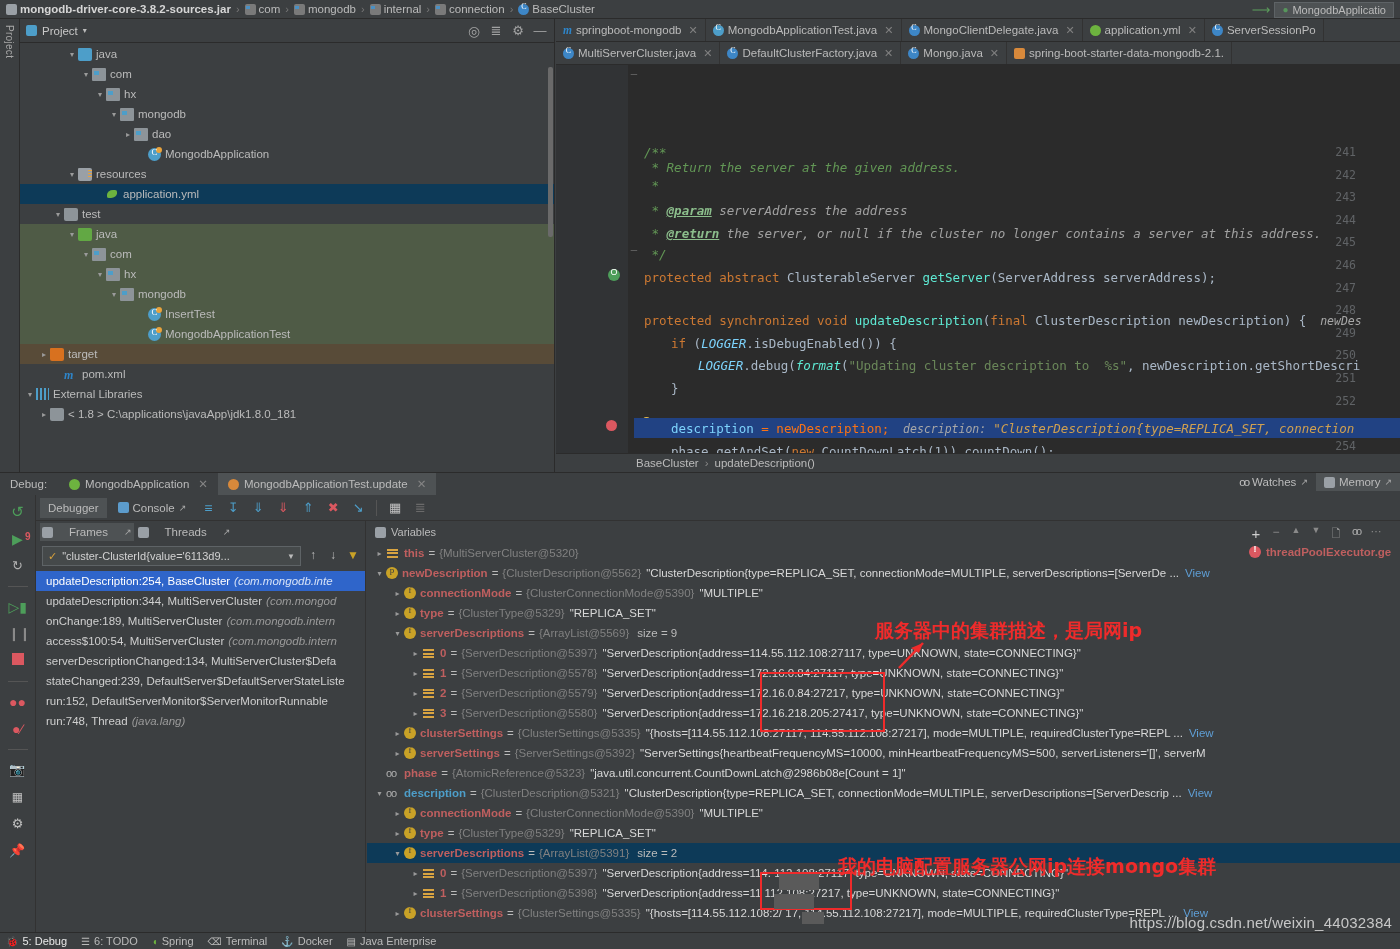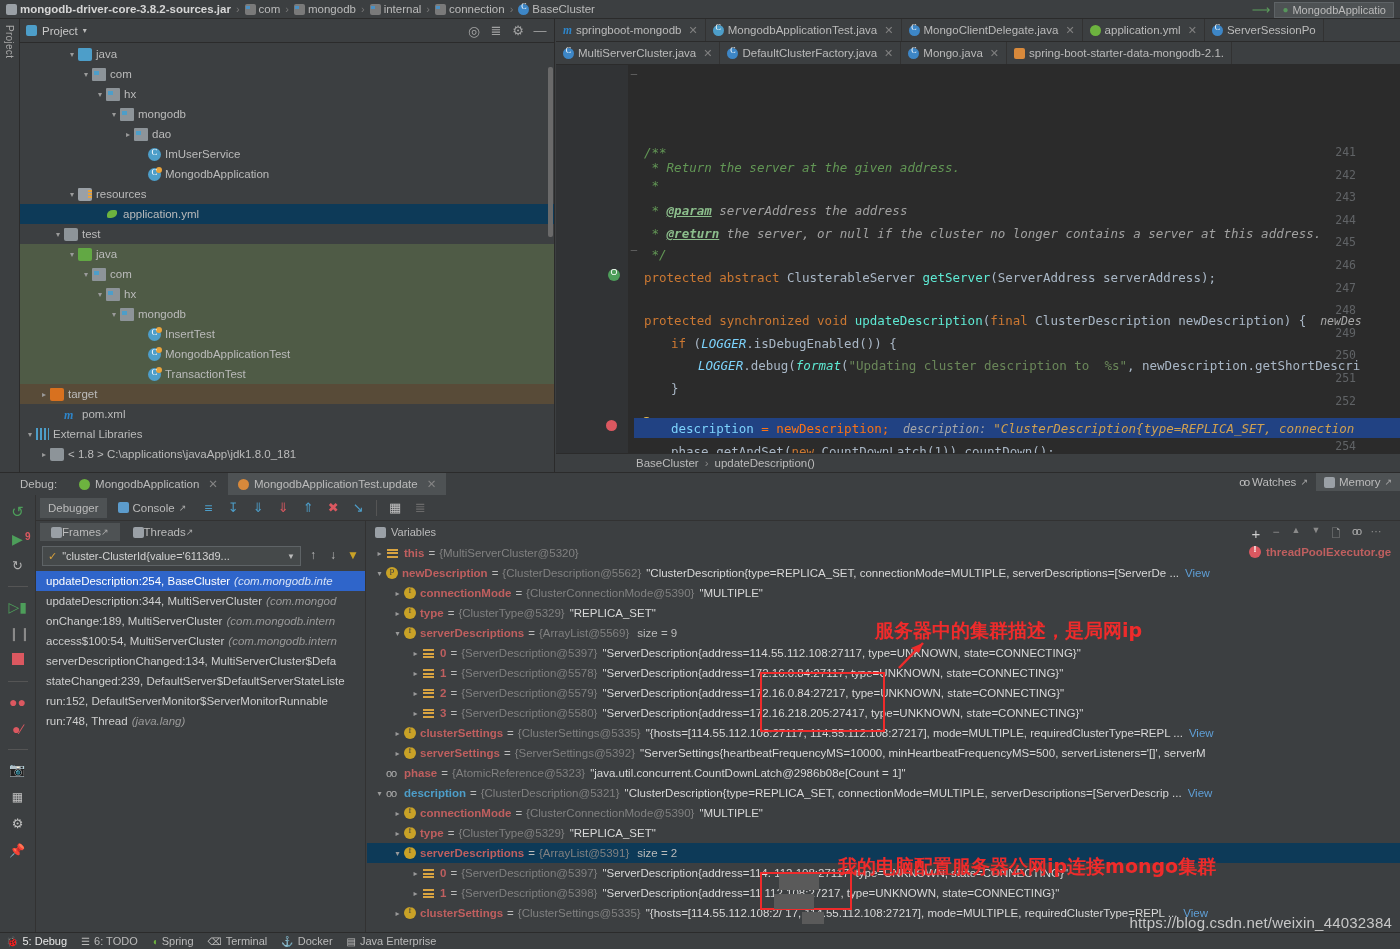--- a/index.html
+++ b/index.html
@@ -161,21 +161,21 @@
 
   .editor-breadcrumb {
     position: absolute; bottom: 0; left: 0; width: 100%; height: 19px;
     background: #3c3f41; display: flex; align-items: center; padding-left: 80px;
     font-size: 11.5px; color: #bbb; border-top: 1px solid #2b2b2b; gap: 6px;
   }
 
   
   .debug-tabbar {
     position: absolute; left: 0; top: 472px; width: 1400px; height: 23px;
-    background: #3c3f41; display: flex; align-items: center; padding-left: 20px;
+    background: #3c3f41; display: flex; align-items: center; padding-left: 10px;
     border-top: 1px solid #2b2b2b; gap: 0;
   }
   .dbg-label { font-size: 11.5px; color: #bbb; margin-right: 12px; }
   .dbg-tab {
     display: flex; align-items: center; gap: 5px; padding: 0 10px; height: 23px;
     font-size: 11.5px; color: #bbb; cursor: pointer;
   }
   .dbg-tab.active { background: #4e5254; }
   .dbg-tab .x { color: #858585; margin-left: 4px; }
 
@@ -203,22 +203,22 @@
   .tb-tab.active { background: #4e5254; }
   .tb-ico { width: 18px; height: 18px; position: relative; cursor: pointer; margin: 0 2px; }
   .tb-sep { width: 1px; height: 16px; background: #555; margin: 0 4px; }
 
   .frames-pane {
     position: absolute; left: 36px; top: 26px; width: 330px; height: 411px;
     border-right: 1px solid #323232;
   }
   .pane-tabrow { height: 22px; display: flex; align-items: center; gap: 2px; padding-left: 4px; }
   .pane-tab {
-    display: flex; align-items: center; gap: 0; font-size: 11.5px;
-    color: #bbb; padding: 3px 11px; cursor: pointer;
+    display: flex; align-items: center; gap: 16px; font-size: 11.5px;
+    color: #bbb; padding: 3px 2px; cursor: pointer;
   }
   .pane-tab.active { background: #4e5254; }
   .thread-select-row { display: flex; align-items: center; gap: 4px; padding: 3px 4px 3px 6px; }
   .thread-combo {
     flex: 1; height: 20px; background: #45494a; border: 1px solid #5e6366;
     display: flex; align-items: center; padding: 0 5px; gap: 5px;
     font-size: 11px; color: #d2d2d2; overflow: hidden; white-space: nowrap; cursor: pointer;
   }
   .combo-check { color: #d8a13c; font-size: 11px; }
   .combo-caret { margin-left: auto; color: #bbb; font-size: 8px; }
@@ -394,25 +394,20 @@
           <span class="t-ico pkg"></span>
           <span class="tree-label">mongodb</span>
         </div>
         <div class="tree-row src-main" style="padding-left: 102px;">
           <span class="arrow">▸</span>
           <span class="t-ico pkg"></span>
           <span class="tree-label">dao</span>
         </div>
         <div class="tree-row src-main" style="padding-left: 116px;">
           <span class="arrow"></span>
-          <span class="t-ico cls"></span>
-          <span class="tree-label">ImUserService</span>
-        </div>
-        <div class="tree-row src-main" style="padding-left: 116px;">
-          <span class="arrow"></span>
           <span class="t-ico cls cls-run"></span>
           <span class="tree-label">MongodbApplication</span>
         </div>
         <div class="tree-row src-main" style="padding-left: 46px;">
           <span class="arrow">▾</span>
           <span class="t-ico fld-res"></span>
           <span class="tree-label">resources</span>
         </div>
         <div class="tree-row selected" style="padding-left: 74px;">
           <span class="arrow"></span>
@@ -446,25 +441,20 @@
         </div>
         <div class="tree-row src-test" style="padding-left: 116px;">
           <span class="arrow"></span>
           <span class="t-ico cls cls-run"></span>
           <span class="tree-label">InsertTest</span>
         </div>
         <div class="tree-row src-test" style="padding-left: 116px;">
           <span class="arrow"></span>
           <span class="t-ico cls cls-run"></span>
           <span class="tree-label">MongodbApplicationTest</span>
-        </div>
-        <div class="tree-row src-test" style="padding-left: 116px;">
-          <span class="arrow"></span>
-          <span class="t-ico cls cls-run"></span>
-          <span class="tree-label">TransactionTest</span>
         </div>
         <div class="tree-row src-target" style="padding-left: 18px;">
           <span class="arrow">▸</span>
           <span class="t-ico fld-orange"></span>
           <span class="tree-label">target</span>
         </div>
         <div class="tree-row src-main" style="padding-left: 32px;">
           <span class="arrow"></span>
           <span class="t-ico maven">m</span>
           <span class="tree-label">pom.xml</span>

